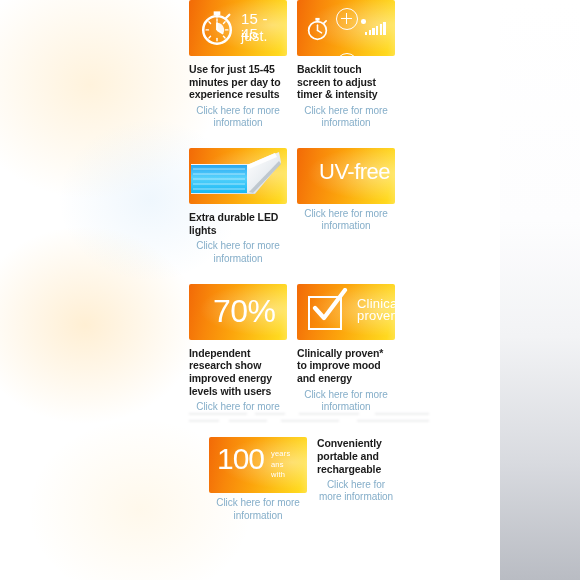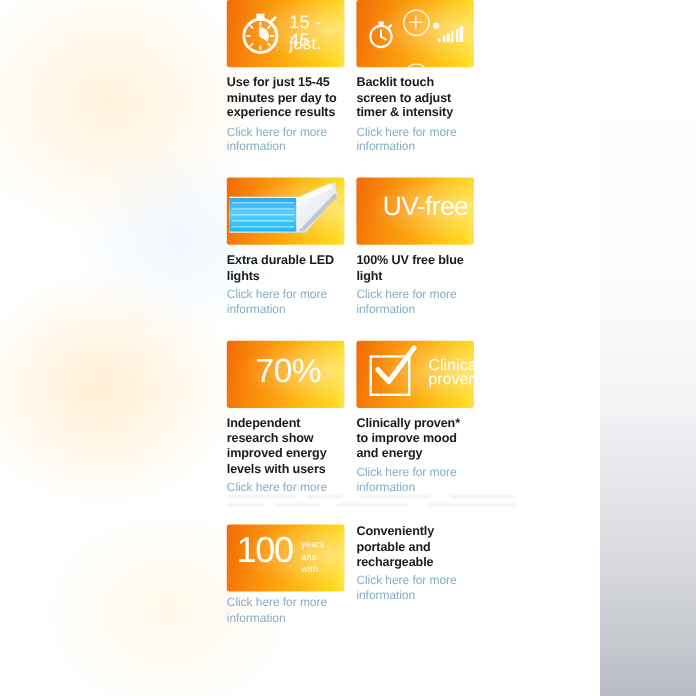--- a/index.html
+++ b/index.html
@@ -48,21 +48,21 @@
     background:radial-gradient(ellipse at 85% 45%,rgba(255,255,255,.38),rgba(255,255,255,0) 62%);}
 
   .tile-text{position:absolute;color:#fff;font-weight:400;letter-spacing:.2px;line-height:1;}
 
   .headline{
     margin-top:7px;font-size:10.5px;line-height:12.6px;font-weight:700;color:#1b1b1b;
     letter-spacing:-.1px;
   }
   .link{
     margin-top:4px;font-size:10px;line-height:12.2px;color:#85aec9;font-weight:400;
-    letter-spacing:-.05px;cursor:pointer;
+    letter-spacing:-.05px;cursor:pointer;text-align:center;
   }
 
   
   .t-stopwatch{position:absolute;left:9px;top:9px;width:38px;height:38px;}
   .t-1545{position:absolute;left:52px;top:11px;font-size:15px;font-weight:400;}
   .t-mins{position:absolute;left:52px;top:29px;font-size:14px;font-weight:400;}
 
   
   .t-sw2{position:absolute;left:8px;top:16px;width:25px;height:25px;}
   .t-plus{position:absolute;left:39px;top:8px;width:20px;height:20px;}
@@ -75,21 +75,21 @@
   .bars b{display:block;width:2.2px;background:#fff;}
   .dot{position:absolute;left:64px;top:19px;width:4.5px;height:4.5px;border-radius:50%;background:#fff;}
 
   
   .led-wrap{position:absolute;left:0;top:0;width:98px;height:56px;}
 
   
   .t-uv{position:absolute;left:22px;top:13px;font-size:22px;font-weight:400;letter-spacing:-.5px;}
 
   
-  .t-70{position:absolute;left:24px;top:11px;font-size:28px;font-weight:400;letter-spacing:-.5px;}
+  .t-70{position:absolute;left:24px;top:11px;font-size:32px;font-weight:400;letter-spacing:-.5px;}
 
   
   .chk-box{position:absolute;left:11px;top:12px;width:30px;height:30px;border:2.4px solid #fff;}
   .t-clin{position:absolute;left:60px;top:14px;font-size:13px;line-height:12.5px;font-weight:400;}
 
   
   .t-100{position:absolute;left:8px;top:7px;font-size:30px;font-weight:400;letter-spacing:-1px;}
   .t-yrs{position:absolute;left:62px;top:12px;font-size:7.5px;line-height:10.5px;font-weight:400;}
 
   
@@ -217,21 +217,20 @@
           </div>
           <div class="headline">Extra durable LED lights</div>
           <div class="link">Click here for more information</div>
         </div>
 
         <div class="cell">
           <div class="tile">
             <div class="glow"></div>
             <div class="tile-text t-uv">UV-free</div>
           </div>
-          <div class="headline">100% UV free blue light</div>
           <div class="link">Click here for more information</div>
         </div>
       </div>
 
       <div class="row" style="margin-top:19px;">
 
         <div class="cell">
           <div class="tile">
             <div class="glow"></div>
             <div class="tile-text t-70">70%</div>
@@ -250,21 +249,21 @@
             <div class="tile-text t-clin">
               <div>Clinically</div>
               <div>proven</div>
             </div>
           </div>
           <div class="headline">Clinically proven* to improve mood and energy</div>
           <div class="link">Click here for more information</div>
         </div>
       </div>
 
-      <div class="row" style="margin-top:24px;">
+      <div class="row" style="margin-top:24px;margin-left:20px;">
 
         <div class="cell">
           <div class="tile">
             <div class="glow"></div>
             <div class="tile-text t-100">100</div>
             <div class="tile-text t-yrs">
               <div>years</div>
               <div>ans</div>
               <div>with</div>
             </div>

